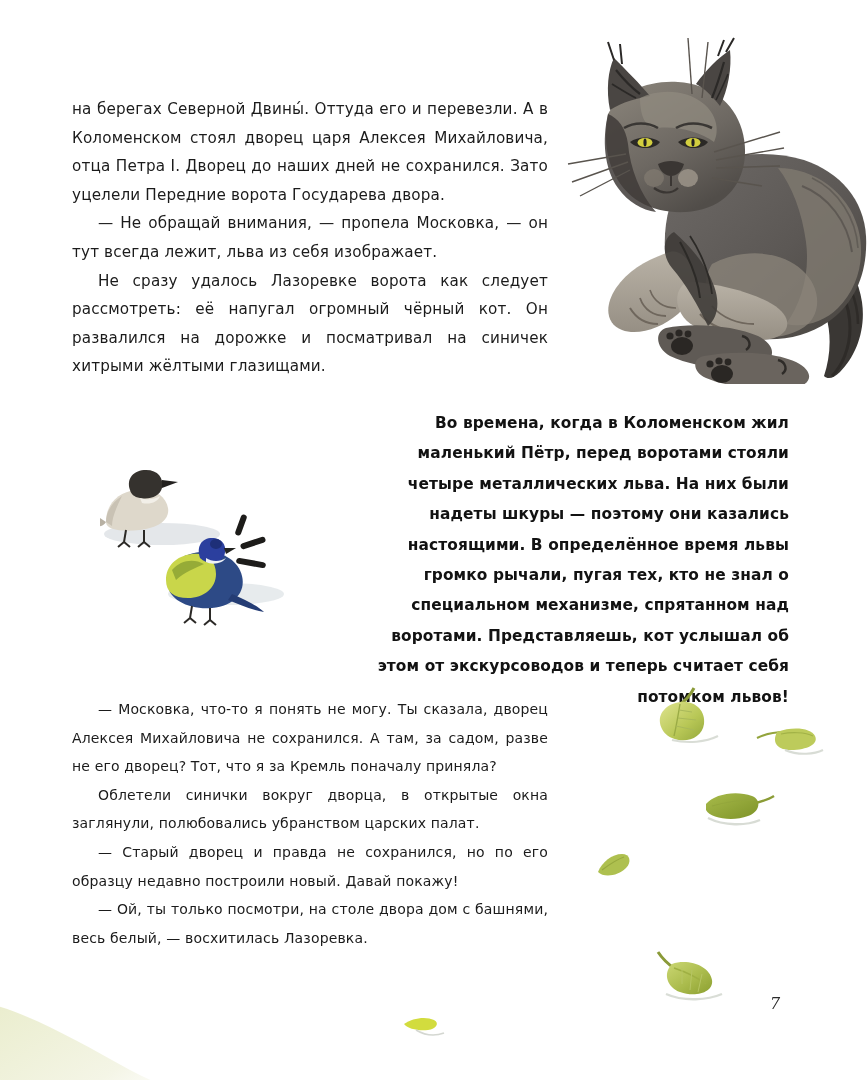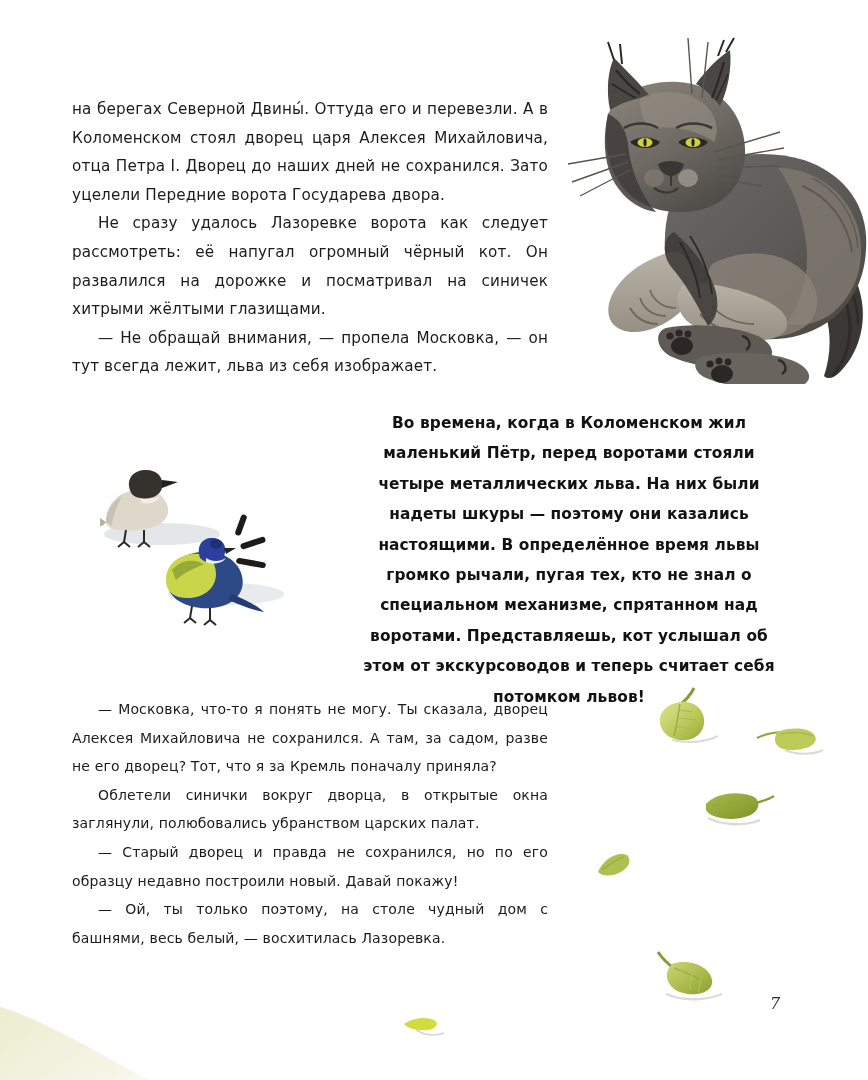--- a/index.html
+++ b/index.html
@@ -49,21 +49,21 @@
   #bold-block {
     position: absolute;
     left: 349px;
     top: 408px;
     width: 440px;
     font-size: 15.4px;
     line-height: 30.4px;
     font-weight: bold;
     color: #121212;
     letter-spacing: 0.1px;
-    text-align: center;
+    text-align: right;
     font-family: "DejaVu Sans", sans-serif;
   }
 
   #page-number {
     position: absolute;
     left: 770px;
     top: 994px;
     font-size: 16px;
     color: #2a2a2a;
     font-family: "DejaVu Serif", serif;
@@ -195,22 +195,22 @@
         <path d="M150 132 L214 130"></path>
         <path d="M146 142 L196 150"></path>
         <path d="M126 58 L122 2"></path>
         <path d="M136 62 L142 6"></path>
       </g>
     </svg>
   </div>
 
   <div class="textblock" id="para-block-top">
     <p class="para">на берегах Северной Двины́. Оттуда его и перевезли. А в Коломенском стоял дворец царя Алексея Михайловича, отца Петра I. Дворец до наших дней не сохранился. Зато уцелели Передние ворота Государева двора.</p>
+    <p class="para indent">— Не обращай внимания, — пропела Московка, — он тут всегда лежит, льва из себя изображает.</p>
     <p class="para indent">Не сразу удалось Лазоревке ворота как следует рассмотреть: её напугал огромный чёрный кот. Он развалился на дорожке и посматривал на синичек хитрыми жёлтыми глазищами.</p>
-    <p class="para indent">— Не обращай внимания, — пропела Московка, — он тут всегда лежит, льва из себя изображает.</p>
   </div>
 
   <div class="illus" id="birds-illustration">
     <svg viewBox="0 0 210 175" width="210" height="175" xmlns="http://www.w3.org/2000/svg">
 
       <ellipse cx="62" cy="66" rx="58" ry="11" fill="#dfe3e6" opacity="0.85"></ellipse>
       <ellipse cx="126" cy="126" rx="58" ry="11" fill="#e3e7ea" opacity="0.85"></ellipse>
 
       <g>
         <path d="M6 54 C6 36 18 24 36 22 C54 20 66 28 68 40 C70 52 58 60 40 62 C22 64 6 62 6 54 Z" fill="#ded8cb"></path>
@@ -257,21 +257,21 @@
       </g>
     </svg>
   </div>
 
   <div id="bold-block">Во времена, когда в Коломенском жил маленький Пётр, перед воротами стояли четыре металлических льва. На них были надеты шкуры — поэтому они казались настоящими. В определённое время львы громко рычали, пугая тех, кто не знал о специальном механизме, спрятанном над воротами. Представляешь, кот услышал об этом от экскурсоводов и теперь считает себя потомком львов!</div>
 
   <div class="textblock" id="para-block-bottom">
     <p class="para indent">— Московка, что-то я понять не могу. Ты сказала, дворец Алексея Михайловича не сохранился. А там, за садом, разве не его дворец? Тот, что я за Кремль поначалу приняла?</p>
     <p class="para indent">Облетели синички вокруг дворца, в открытые окна заглянули, полюбовались убранством царских палат.</p>
     <p class="para indent">— Старый дворец и правда не сохранился, но по его образцу недавно построили новый. Давай покажу!</p>
-    <p class="para indent">— Ой, ты только поэтому, на столе чудный дом с башнями, весь белый, — восхитилась Лазоревка.</p>
+    <p class="para indent">— Ой, ты только посмотри, на столе двора дом с башнями, весь белый, — восхитилась Лазоревка.</p>
   </div>
 
   <div class="leaf" style="left:650px; top:686px;">
     <svg width="80" height="64" viewBox="0 0 80 64" xmlns="http://www.w3.org/2000/svg">
       <defs>
           <linearGradient id="lf1" x1="0" y1="0" x2="1" y2="1">
         <stop offset="0%" stop-color="#dfe48f"></stop>
             <stop offset="60%" stop-color="#b8c756"></stop>
             <stop offset="100%" stop-color="#94a83c"></stop>
       </linearGradient>

